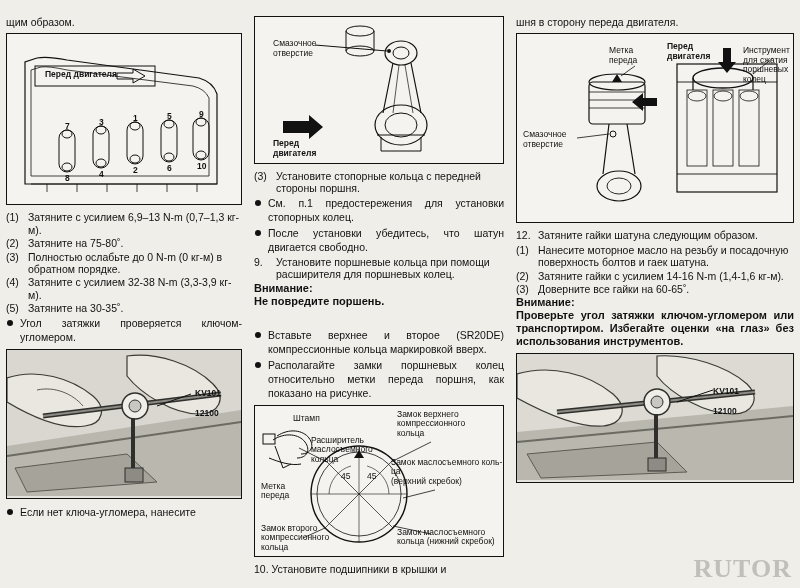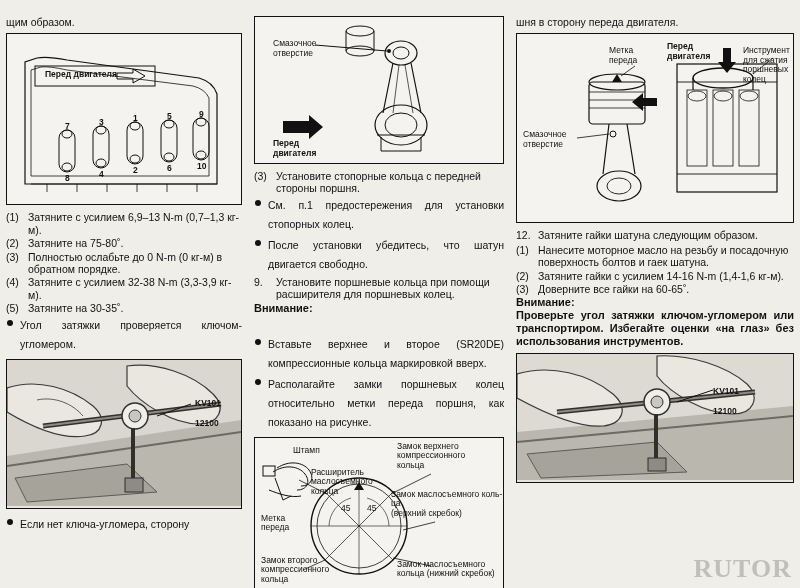--- a/index.html
+++ b/index.html
@@ -41,21 +41,21 @@
   }
   .num-list li .mk{
     position:absolute;left:0;top:0;
     width:20px;
   }
   .bul{
     position:relative;
     padding-left:14px;
     margin-bottom:2px;
     font-size:10.5px;
-    line-height:19px;
+    line-height:14px;
     text-align:justify;
   }
   .bul:before{
     content:"";
     position:absolute;left:1px;top:4px;
     width:6px;height:6px;border-radius:50%;
     background:#111;
   }
   .warn{
     font-weight:bold;
@@ -173,21 +173,21 @@
         <rect x="118" y="118" width="18" height="14" fill="#8d8b84" stroke="#2f2f2c" stroke-width="1"></rect>
 
         <path d="M150 56 L184 44" stroke="#111" stroke-width="1" fill="none"></path>
       </svg>
       <div class="lbl b" style="left:188px;top:28px;line-height:10px;">
         <span>KV101</span><br>
         <span>12100</span>
       </div>
     </div>
 
-    <div class="bul">Если нет ключа-угломера, сторону</div>
+    <div class="bul">Если нет ключа-угломера, нанесите</div>
   </div>
 
   <div class="col col2">
 
     <div class="fig" style="height:146px;margin-top:0;">
       <svg width="248" height="144" viewBox="0 0 248 144">
         <rect width="248" height="144" fill="#f4f3ef"></rect>
 
         <ellipse cx="105" cy="14" rx="14" ry="5" fill="none" stroke="#111" stroke-width="1"></ellipse>
         <path d="M91 14 L91 34 M119 14 L119 34" stroke="#111" stroke-width="1" fill="none"></path>
@@ -219,20 +219,21 @@
     </ul>
 
     <div class="bul">См. п.1 предостережения для установки стопорных колец.</div>
     <div class="bul">После установки убедитесь, что шатун двигается свободно.</div>
 
     <ul class="num-list">
       <li><span class="mk">9.</span><span>Установите поршневые кольца при помощи расширителя для поршневых колец.</span></li>
     </ul>
 
     <div class="warn">Внимание:</div>
+    <div class="warn" style="margin-top:0;">Не повредите поршень.</div>
 
     <div class="bul" style="margin-top:20px;">Вставьте верхнее и второе (SR20DE) компрессионные кольца маркировкой вверх.</div>
     <div class="bul">Располагайте замки поршневых колец относительно метки переда поршня, как показано на рисунке.</div>
 
     <div class="fig" style="height:150px;">
       <svg width="248" height="148" viewBox="0 0 248 148">
         <rect width="248" height="148" fill="#f4f3ef"></rect>
 
         <path d="M22 30 C34 22 48 24 54 32 C60 40 56 48 46 48" fill="none" stroke="#111" stroke-width="1"></path>
         <path d="M18 34 C30 26 44 28 50 36 C56 44 52 52 42 52" fill="none" stroke="#111" stroke-width="1"></path>

